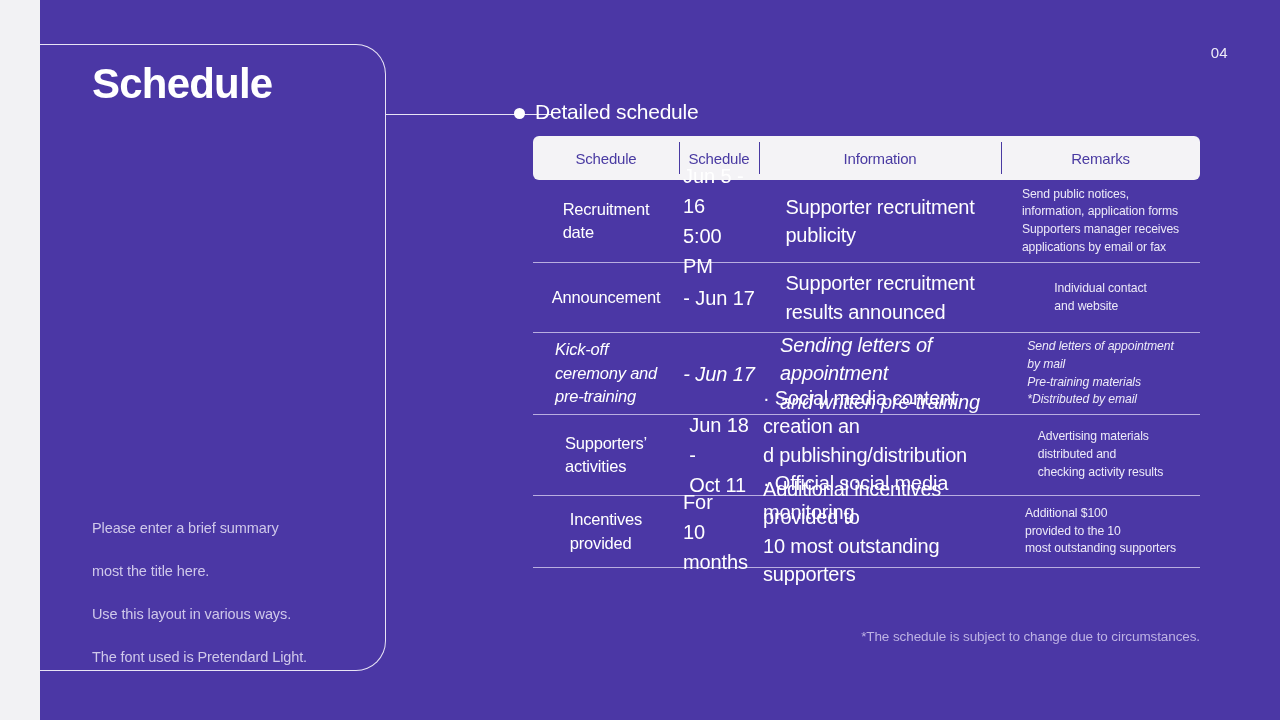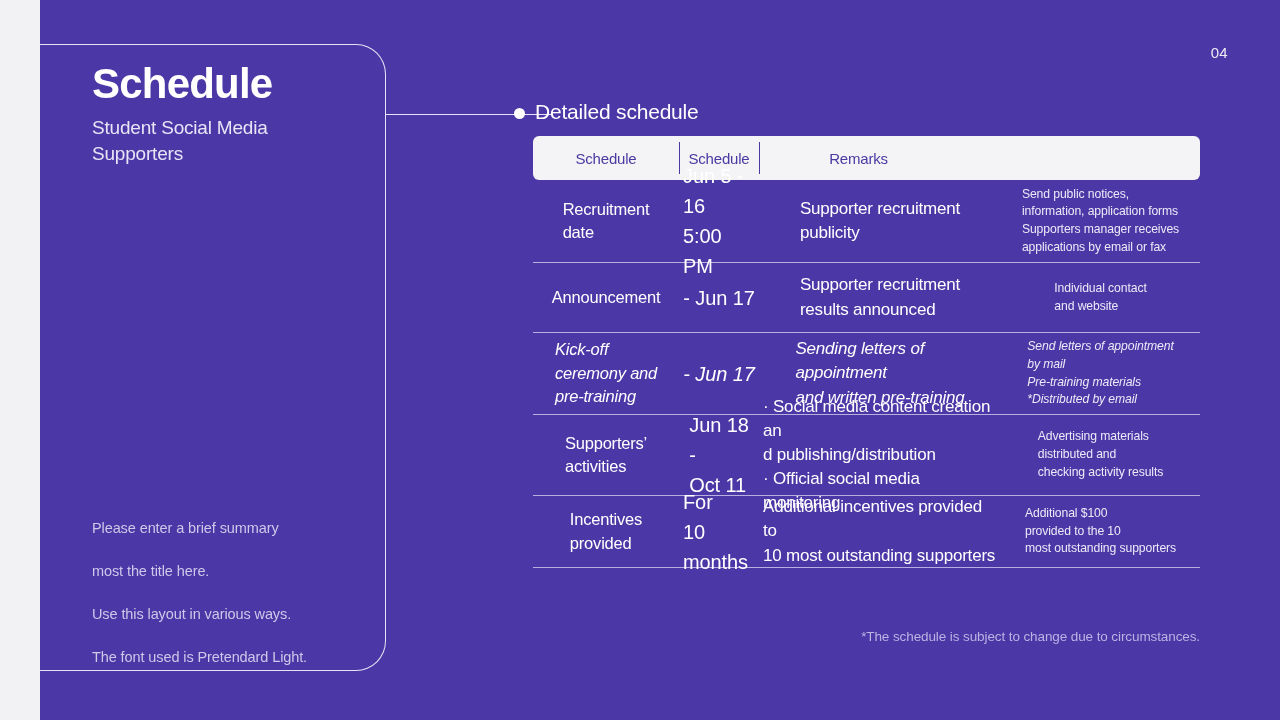--- a/index.html
+++ b/index.html
@@ -102,21 +102,21 @@
     padding:8px 0;
   }
   .trow:last-child { border-bottom:1.4px solid #B9AEE0; }
   .td {
     display:flex; align-items:center; justify-content:center;
     color:#FFFFFF;
     padding:0 4px;
   }
   .td.cat  { width:146px; font-size:16.5px; line-height:1.42; letter-spacing:-0.2px; }
   .td.sch  { width:80px;  font-size:20px; line-height:1.5; letter-spacing:-0.1px; }
-  .td.info { width:242px; font-size:17px; line-height:1.42; letter-spacing:-0.2px; }
+  .td.info { width:242px; font-size:20px; line-height:1.42; letter-spacing:-0.2px; }
   .td.rem  { width:199px; font-size:12.2px; line-height:1.45; color:#EDEAF8; letter-spacing:-0.1px; }
 
   .r1 { height:83px; }
   .r2 { height:70px; }
   .r3 { height:82px;font-style:italic; }
   .r4 { height:81px; }
   .r5 { height:72px; }
 
   #footnote {
     position:absolute; left:0px; top:629px; width:665px;
@@ -128,40 +128,40 @@
 <body>
 
 <div id="slide">
 
   <div id="page-num">04</div>
 
   <div id="card">
     <div id="card-inner"></div>
   </div>
   <div id="title">Schedule</div>
-  <div id="subtitle">Student Social Media Supporters</div>
   <div id="summary">
     <div>Please enter a brief summary</div>
     <div>most the title here.</div>
     <div>Use this layout in various ways.</div>
     <div>The font used is Pretendard Light.</div>
   </div>
 
   <div id="connector-line"></div>
   <div id="connector-dot"></div>
 
   <div id="right">
 
     <div id="section-heading">Detailed schedule</div>
 
     <div id="table">
 
       <div class="thead">
         <div class="th c-cat">Schedule</div>
         <div class="th c-sch">Schedule</div>
+        <div class="th c-info">Information</div>
         <div class="th c-rem">Remarks</div>
       </div>
 
       <div class="trow r1">
         <div class="td cat">Recruitment<br>date</div>
         <div class="td sch">Jun 5 - 16<br>5:00 PM</div>
         <div class="td info">Supporter recruitment<br>publicity</div>
         <div class="td rem">Send public notices,<br>information, application forms<br>Supporters manager receives<br>applications by email or fax</div>
       </div>
 

